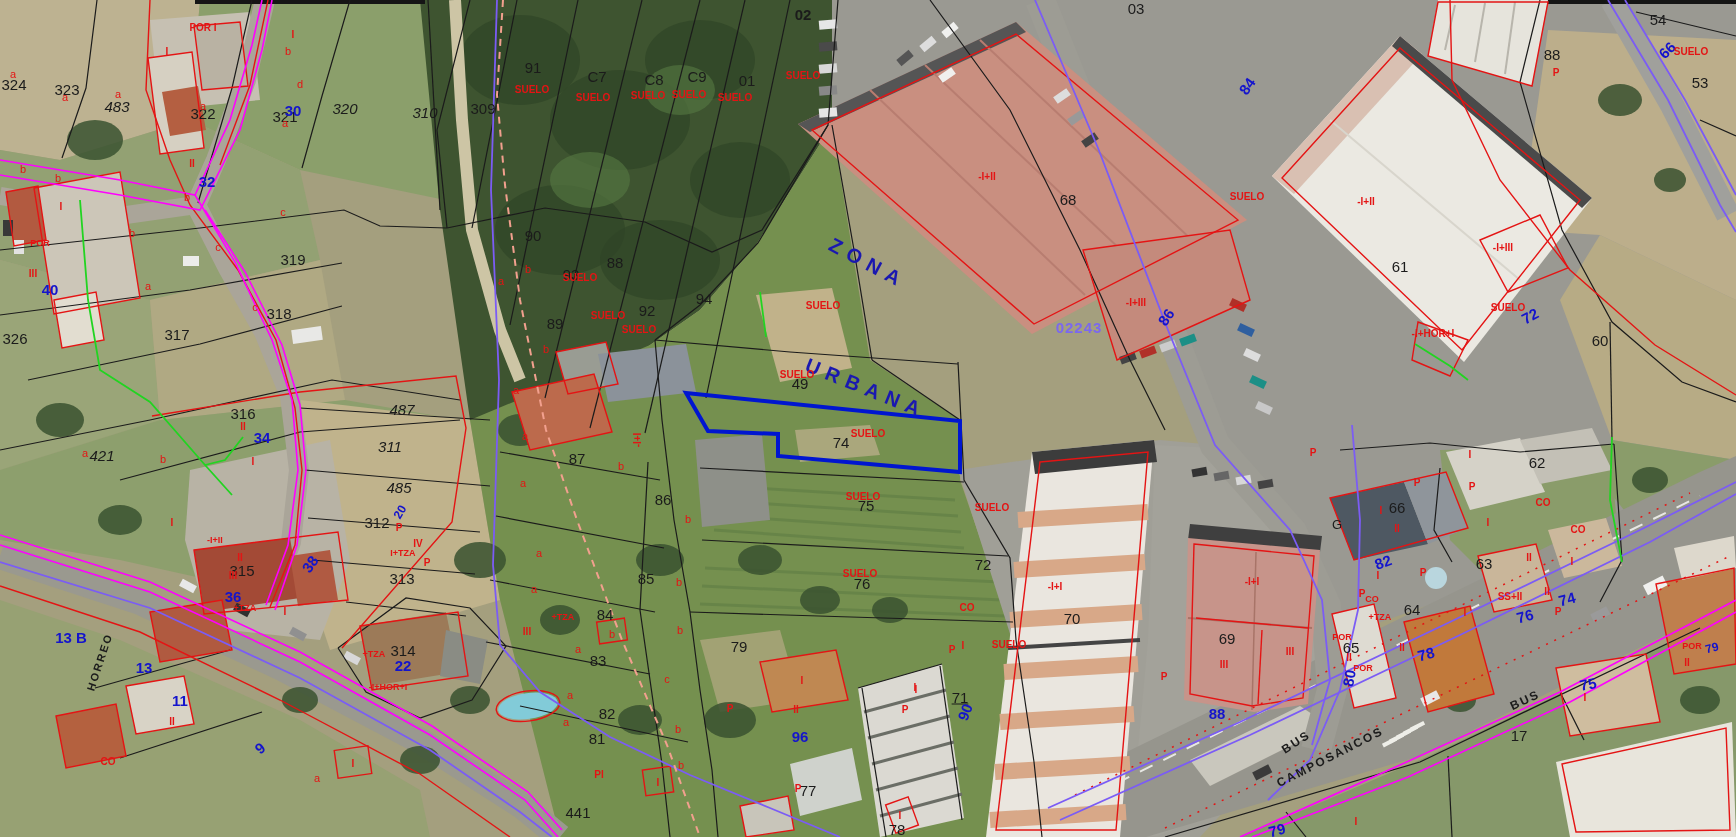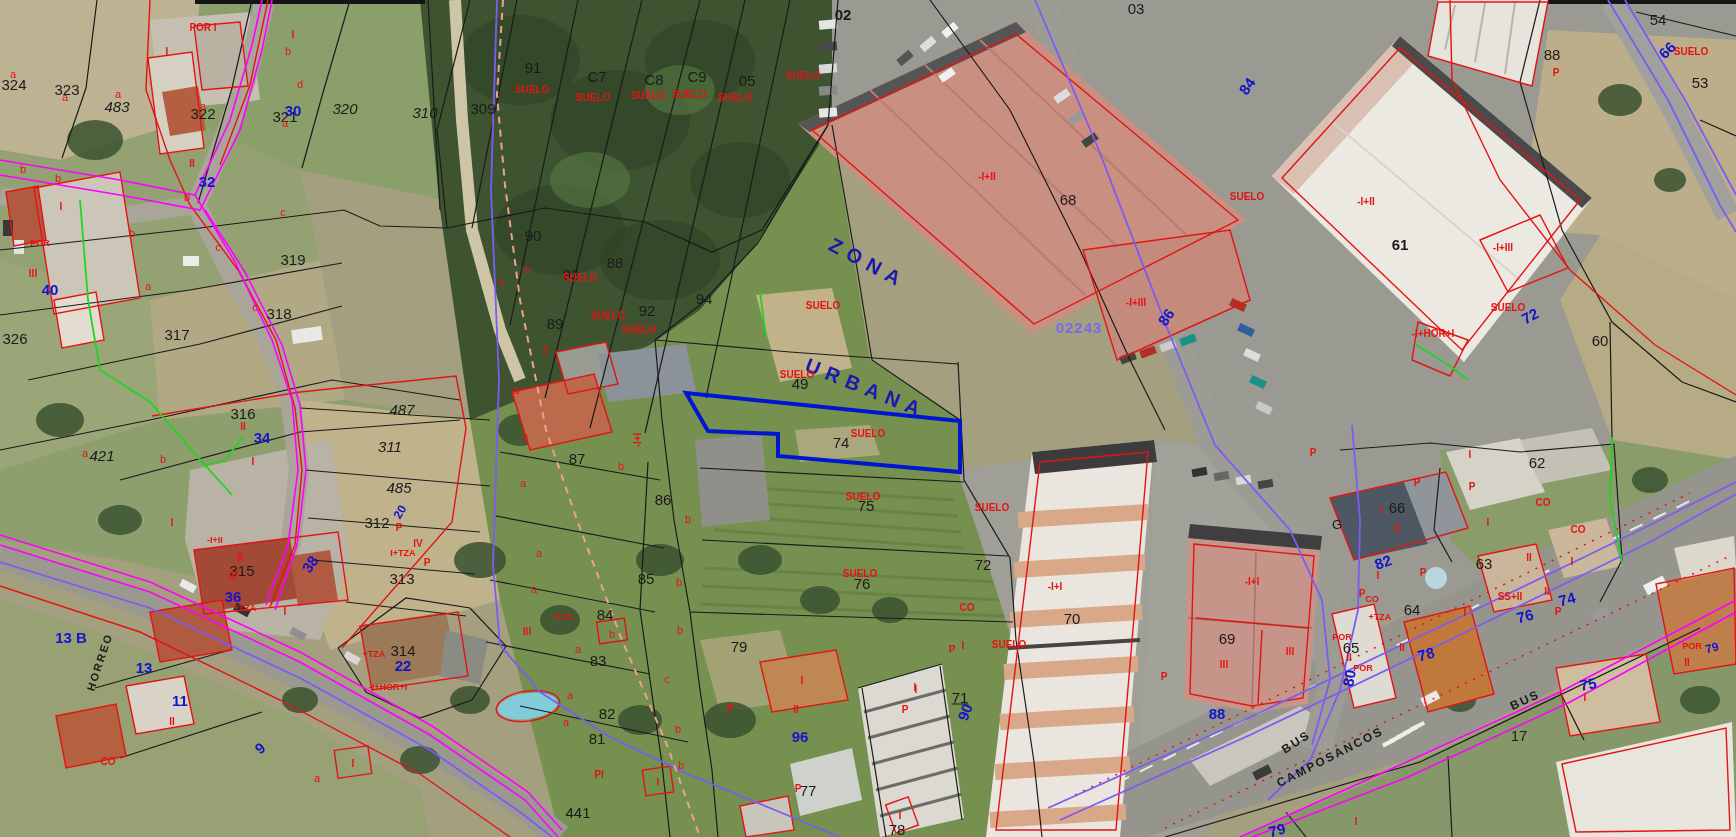--- a/index.html
+++ b/index.html
@@ -393,28 +393,28 @@
       <span class="lbl k it" style="left: 117px; top: 106px;">483</span>
       <span class="lbl k" style="left: 203px; top: 113px;">322</span>
       <span class="lbl k it" style="left: 345px; top: 108px;">320</span>
       <span class="lbl k" style="left: 285px; top: 116px;">321</span>
       <span class="lbl k it" style="left: 425px; top: 112px;">310</span>
       <span class="lbl k" style="left: 483px; top: 108px;">309</span>
       <span class="lbl k" style="left: 533px; top: 67px;">91</span>
       <span class="lbl k" style="left: 597px; top: 76px;">C7</span>
       <span class="lbl k" style="left: 654px; top: 79px;">C8</span>
       <span class="lbl k" style="left: 697px; top: 76px;">C9</span>
-      <span class="lbl k" style="left: 747px; top: 80px;">05</span>
-      <span class="lbl k" style="left: 843px; top: 14px; font-weight: bold;">02</span>
+      <span class="lbl k" style="left: 747px; top: 80px;">01</span>
+      <span class="lbl k" style="left: 803px; top: 14px; font-weight: bold;">02</span>
       <span class="lbl k" style="left: 1136px; top: 8px;">03</span>
       <span class="lbl k" style="left: 1068px; top: 199px;">68</span>
       <span class="lbl k" style="left: 1552px; top: 54px;">88</span>
       <span class="lbl k" style="left: 1658px; top: 19px; text-align: right;">54</span>
       <span class="lbl k" style="left: 1700px; top: 82px;">53</span>
-      <span class="lbl k" style="left: 1400px; top: 244px; font-weight: bold;">61</span>
+      <span class="lbl k" style="left: 1400px; top: 266px;">61</span>
       <span class="lbl k" style="left: 1600px; top: 340px;">60</span>
       <span class="lbl k" style="left: 15px; top: 338px;">326</span>
       <span class="lbl k" style="left: 293px; top: 259px;">319</span>
       <span class="lbl k" style="left: 279px; top: 313px;">318</span>
       <span class="lbl k" style="left: 177px; top: 334px;">317</span>
       <span class="lbl k" style="left: 243px; top: 413px;">316</span>
       <span class="lbl k it" style="left: 102px; top: 455px;">421</span>
       <span class="lbl k" style="left: 533px; top: 235px;">90</span>
       <span class="lbl k" style="left: 615px; top: 262px;">88</span>
       <span class="lbl k" style="left: 571px; top: 274px;">93</span>

